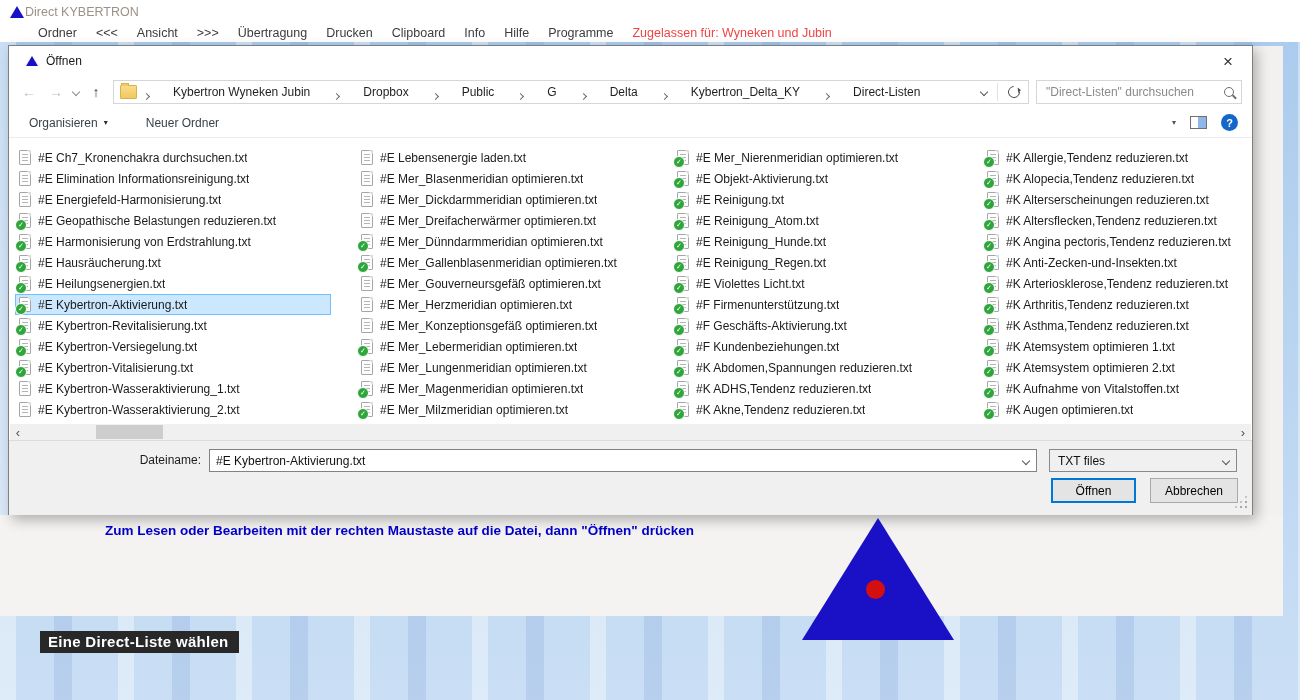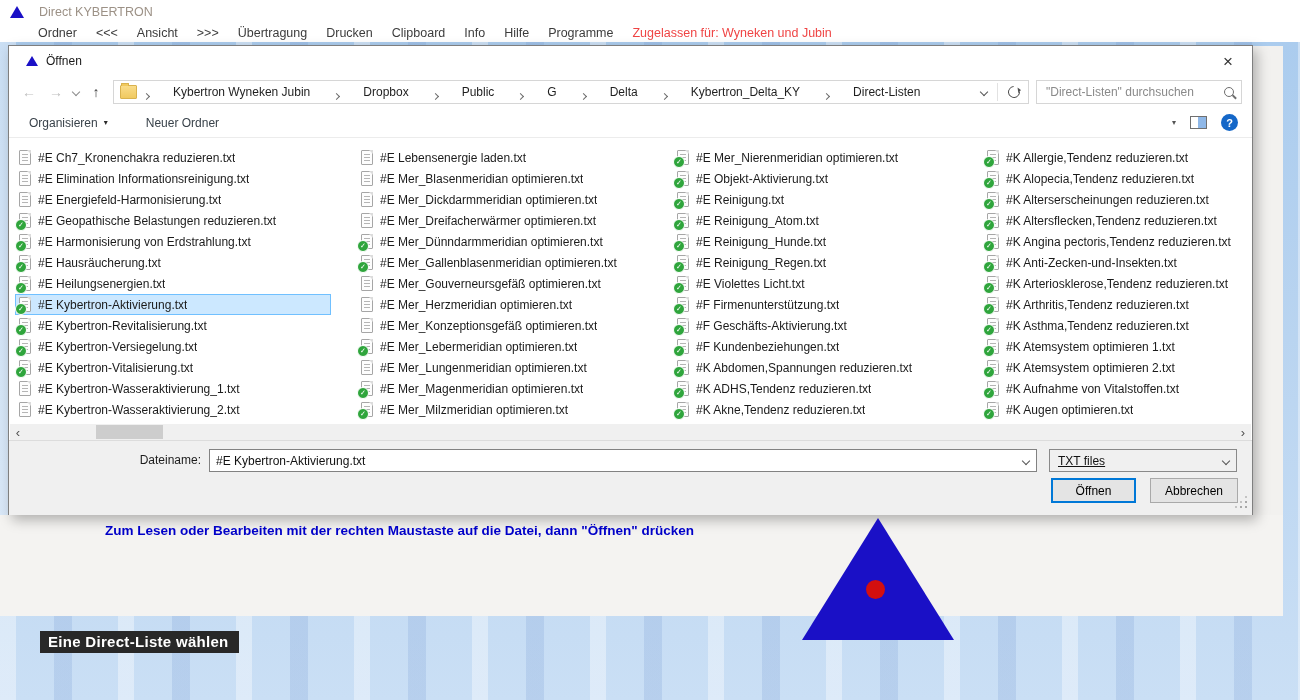--- a/index.html
+++ b/index.html
@@ -1,20 +1,20 @@
 <!DOCTYPE html>
 <html style="--selection-bg: #cce8ff; --selection-border: #70c0ff; --sync-green: #2fa53c; --accent-blue: #0078d7; --triangle-blue: #1a10c6; --dot-red: #d40f0f; --instruction-blue: #0000c8; --status-bg: #282828; --help-blue: #1467c8;"><head>
 <meta charset="utf-8">
 <style>
   html,body{margin:0;padding:0;}
   .screen{position:relative;width:1300px;height:700px;overflow:hidden;background:#ffffff;
     font-family:"Liberation Sans","DejaVu Sans",sans-serif;-webkit-font-smoothing:antialiased;}
 
   
-  .titlebar{position:absolute;left:10px;top:5px;display:flex;align-items:center;gap:15px;}
+  .titlebar{position:absolute;left:10px;top:5px;display:flex;align-items:center;gap:1px;}
   .app-tri{width:0;height:0;border-left:7px solid transparent;border-right:7px solid transparent;
     border-bottom:12px solid var(--triangle-blue);}
   .app-title{font-size:12.5px;color:#9c9186;}
   .menubar{position:absolute;left:38px;top:24px;height:18px;display:flex;align-items:center;gap:19px;font-size:12.5px;color:#3c3c3c;}
   .menu-item{cursor:default;white-space:nowrap;}
   .license{white-space:nowrap;color:#ef4444;}
 
   
   .app-bg{position:absolute;left:0;top:42px;width:1300px;height:658px;
     background:
@@ -109,21 +109,21 @@
   
   .bottom-panel{position:absolute;left:0;top:394px;width:100%;height:75px;background:#f0f0f0;
     border-top:1px solid #dcdcdc;box-sizing:border-box;}
   .fn-label{position:absolute;left:60px;top:12px;width:132px;text-align:right;font-size:12px;color:#1c1c1c;}
   .fn-combo{position:absolute;left:200px;top:8px;width:828px;height:23px;background:#fff;
     border:1px solid #828282;box-sizing:border-box;display:flex;align-items:center;}
   .fn-combo input{flex:1;border:none;outline:none;font-size:12px;color:#111;padding:0 6px;
     font-family:inherit;background:transparent;min-width:0;}
   .combo-chev{width:20px;height:100%;display:flex;align-items:center;justify-content:center;}
   .ft-select{position:absolute;left:1040px;top:8px;width:188px;height:23px;background:#f0f0f0;
-    border:1px solid #898989;box-sizing:border-box;display:flex;align-items:center;font-size:12px;color:#111;text-decoration:underline;}
+    border:1px solid #898989;box-sizing:border-box;display:flex;align-items:center;font-size:12px;color:#111;}
   .ft-select .val{flex:1;padding:0 8px;}
   .btn{position:absolute;top:37px;height:25px;background:#e4e4e4;font-size:12px;color:#000;
     display:flex;align-items:center;justify-content:center;box-sizing:border-box;cursor:default;}
   .btn-open{left:1042px;width:85px;border:2px solid var(--accent-blue);}
   .btn-cancel{left:1141px;width:88px;border:1px solid #a9a9a9;}
   .grip{position:absolute;right:5px;bottom:7px;width:2px;height:2px;background:#a8a8a8;
     box-shadow:0 -5px #a8a8a8,-5px 0 #a8a8a8,0 -10px #c4c4c4,-10px 0 #c4c4c4,-5px -5px #c4c4c4;}
 
   
   .instruction{position:absolute;left:105px;top:523px;font-size:13.5px;font-weight:bold;
@@ -234,21 +234,21 @@
         <span class="caret" style="color:#555;">▾</span>
         <span class="preview-pane-icon"></span>
         <span class="help-icon">?</span>
       </span>
     </div>
 
     <div class="file-list" id="file-list">
         <div class="file-col" style="left: 6px; width: 316px;">
           <div class="file-item">
             <span class="doc-icon"></span>
-            <span class="file-label">#E Ch7_Kronenchakra reduzieren.txt</span>
+            <span class="file-label">#E Ch7_Kronenchakra durchsuchen.txt</span>
           </div>
           <div class="file-item">
             <span class="doc-icon"></span>
             <span class="file-label">#E Elimination Informationsreinigung.txt</span>
           </div>
           <div class="file-item">
             <span class="doc-icon"></span>
             <span class="file-label">#E Energiefeld-Harmonisierung.txt</span>
           </div>
           <div class="file-item">

